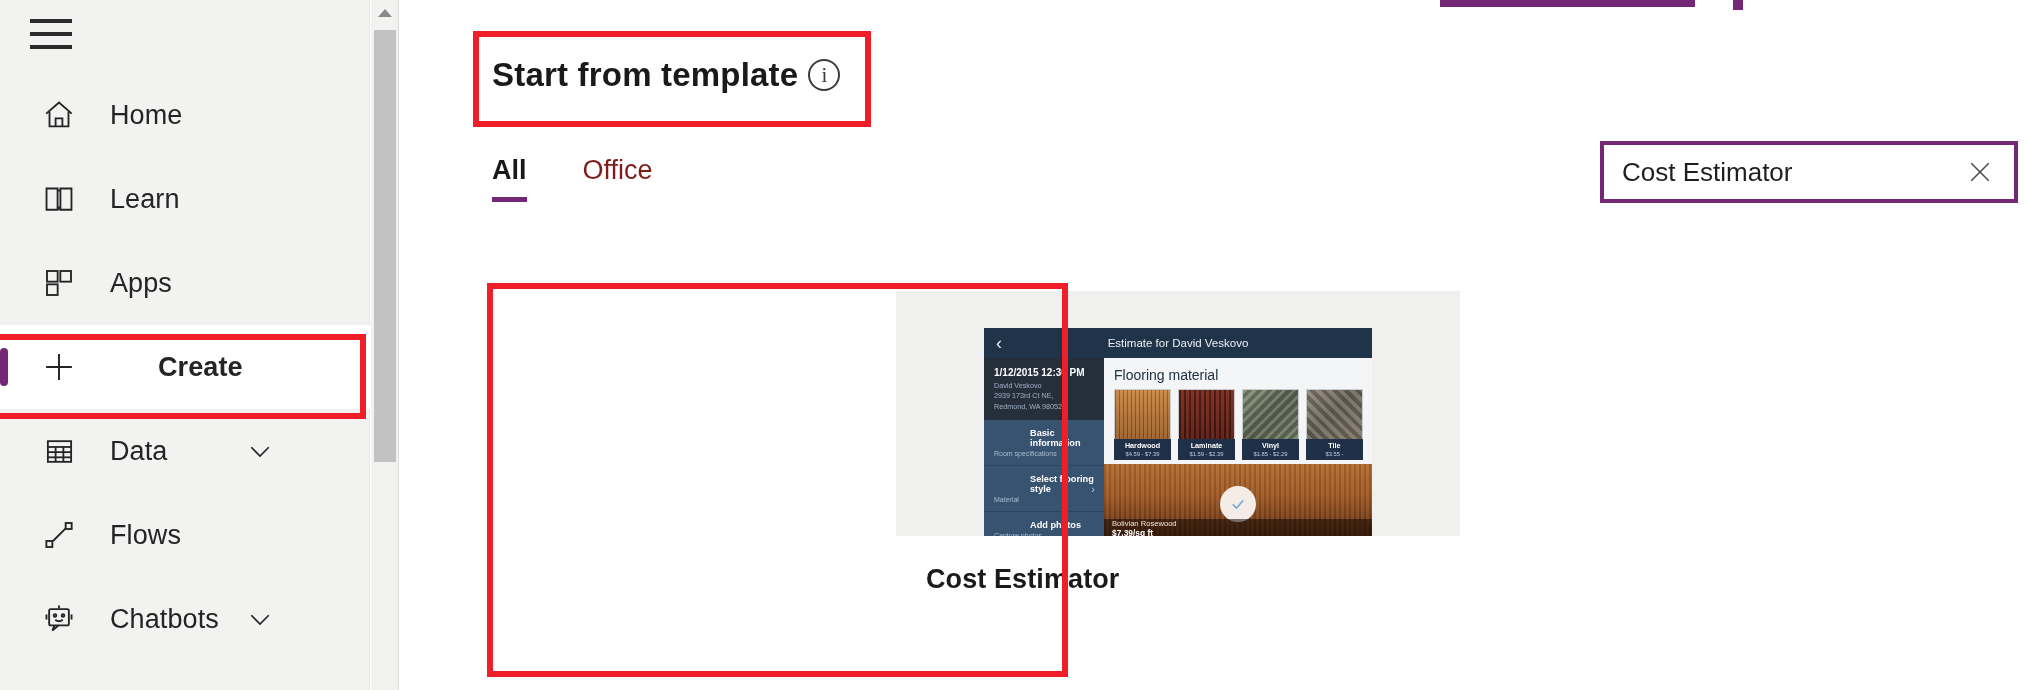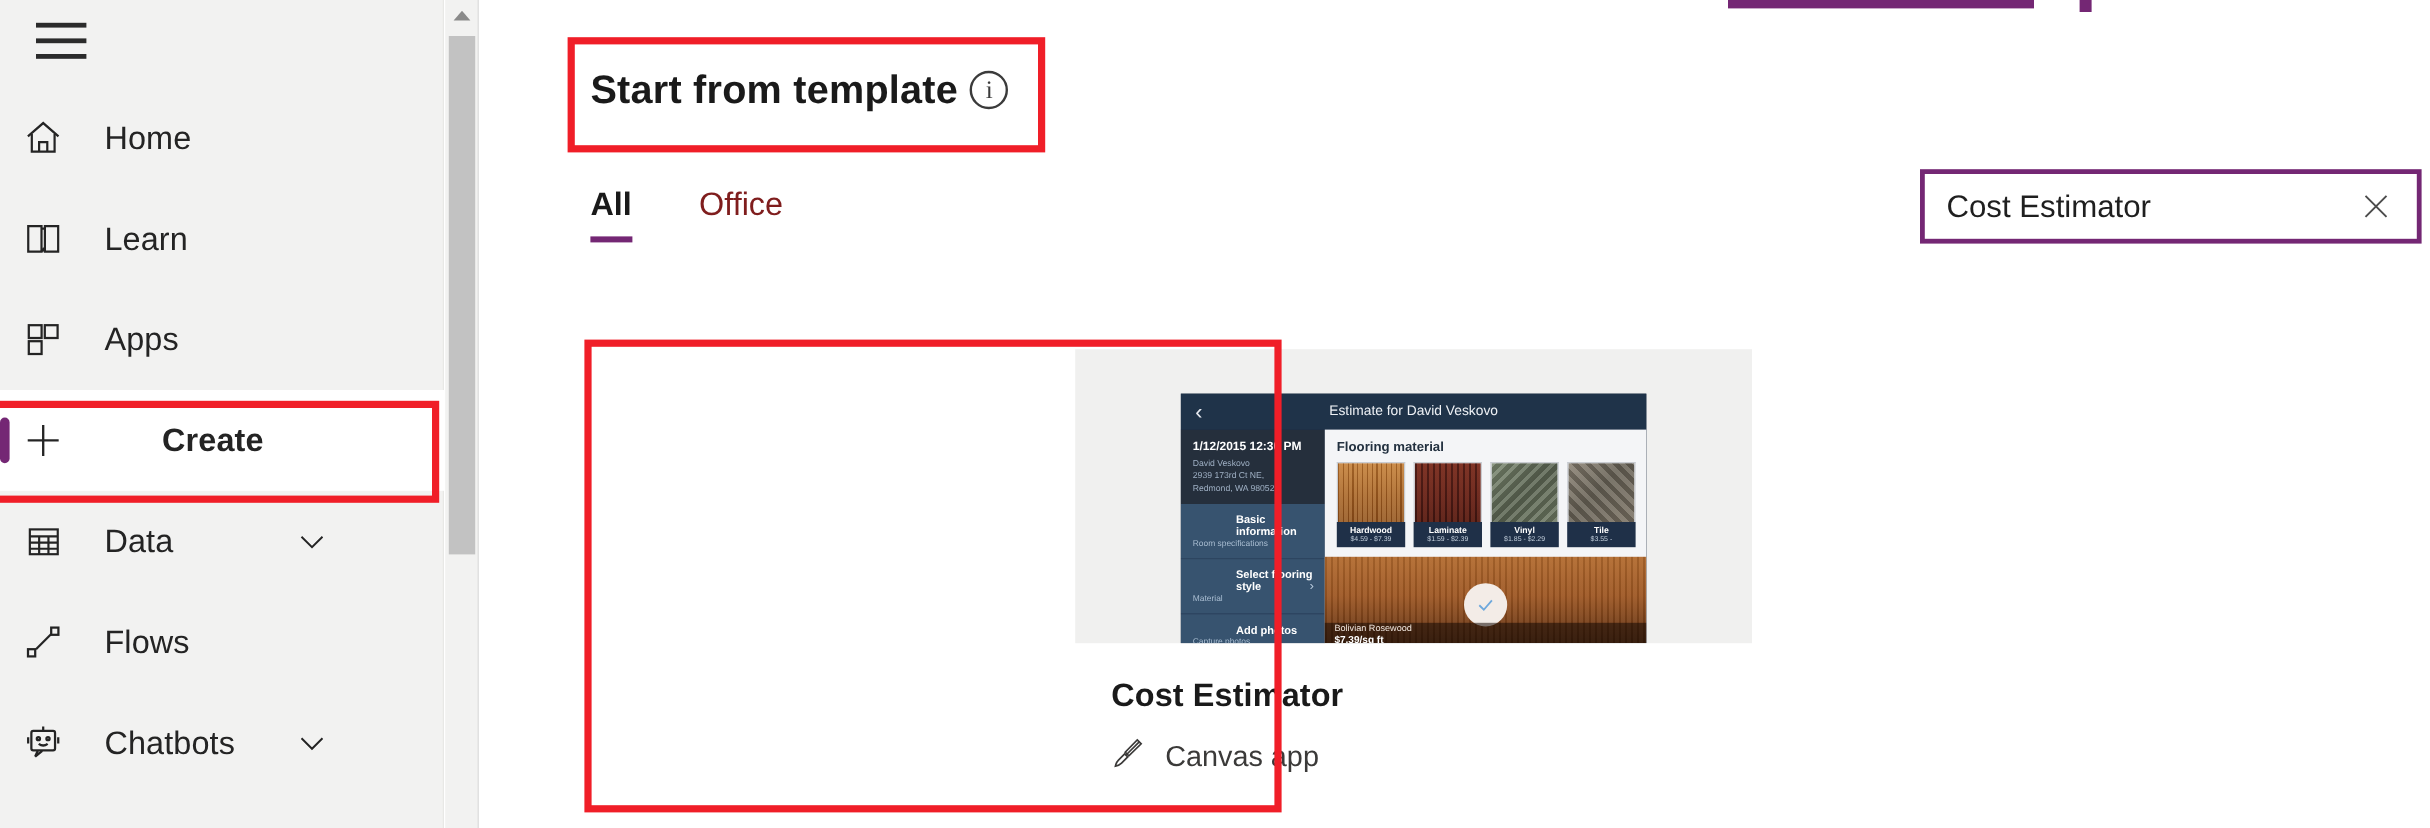--- a/index.html
+++ b/index.html
@@ -33,21 +33,21 @@
     display: block; width: 42px; height: 4px;
     background: #2b2b2b; border-radius: 0;
   }
 
   .nav-list { position: absolute; top: 73px; left: 0; width: 370px; }
 
   .nav-item {
     position: relative;
     display: flex; align-items: center;
     height: 84px;
-    padding-left: 10px;
+    padding-left: 33px;
     cursor: pointer;
     color: #201f1e;
   }
   .nav-item .nav-icon {
     width: 52px; height: 46px;
     display: flex; align-items: center; justify-content: center;
     flex: 0 0 52px;
   }
   .nav-item .nav-label {
     margin-left: 25px;
@@ -221,21 +221,21 @@
   .ph-nav .n2 { color: #a9bdd1; font-size: 7px; margin-top: 2px; }
   .ph-nav .nchev {
     position: absolute; right: 9px; top: 50%;
     transform: translateY(-50%);
     color: #b9cadc; font-size: 11px; line-height: 1;
   }
   .ph-nav.blank { height: 34px; }
 
   .ph-main { flex: 1; background: #f4f5f7; position: relative; }
   .ph-sec {
-    font-size: 11px; font-weight: bold; color: #22303f;
+    font-size: 14px; font-weight: normal; color: #22303f;
     padding: 9px 0 6px 10px;
   }
   .swatches { display: flex; gap: 7px; padding-left: 10px; }
   .sw { width: 57px; }
   .sw-img { height: 50px; border: 1px solid #c9ccd1; border-bottom: none; }
   .sw-cap {
     background: #1f3048; color: #ffffff;
     text-align: center; padding: 2px 0 3px;
   }
   .sw-cap .nm { font-size: 7.2px; font-weight: bold; display: block; }
@@ -540,30 +540,20 @@
                 </div>
               </div>
             </div>
 
           </div>
         </div>
       </div>
 
       <div class="card-body">
         <div class="card-title">Cost Estimator</div>
-        <div class="card-sub">
-          <span>
-            <svg width="28" height="28" viewBox="0 0 24 24" fill="none" stroke="#3b3a39" stroke-width="1.2">
-              <path d="M20.2 3.4 L10.8 12.8"></path>
-              <path d="M18.6 2.2 L21.4 5 L12.6 13.6 L10 11 Z"></path>
-              <path d="M9.6 12.2 L5.2 16.6 C4.2 17.6 3.4 19.2 3 21 C4.8 20.6 6.4 19.8 7.4 18.8 L11.8 14.4 Z"></path>
-            </svg>
-          </span>
-          <span class="sub-text">Canvas app</span>
-        </div>
       </div>
     </div>
 
   </main>
 
   <div class="redbox" style="left:-6px; top:334px; width:372px; height:85px;"></div>
   <div class="redbox" style="left:473px; top:31px; width:398px; height:96px;"></div>
   <div class="redbox" style="left:487px; top:283px; width:581px; height:394px;"></div>
 
 </div>

